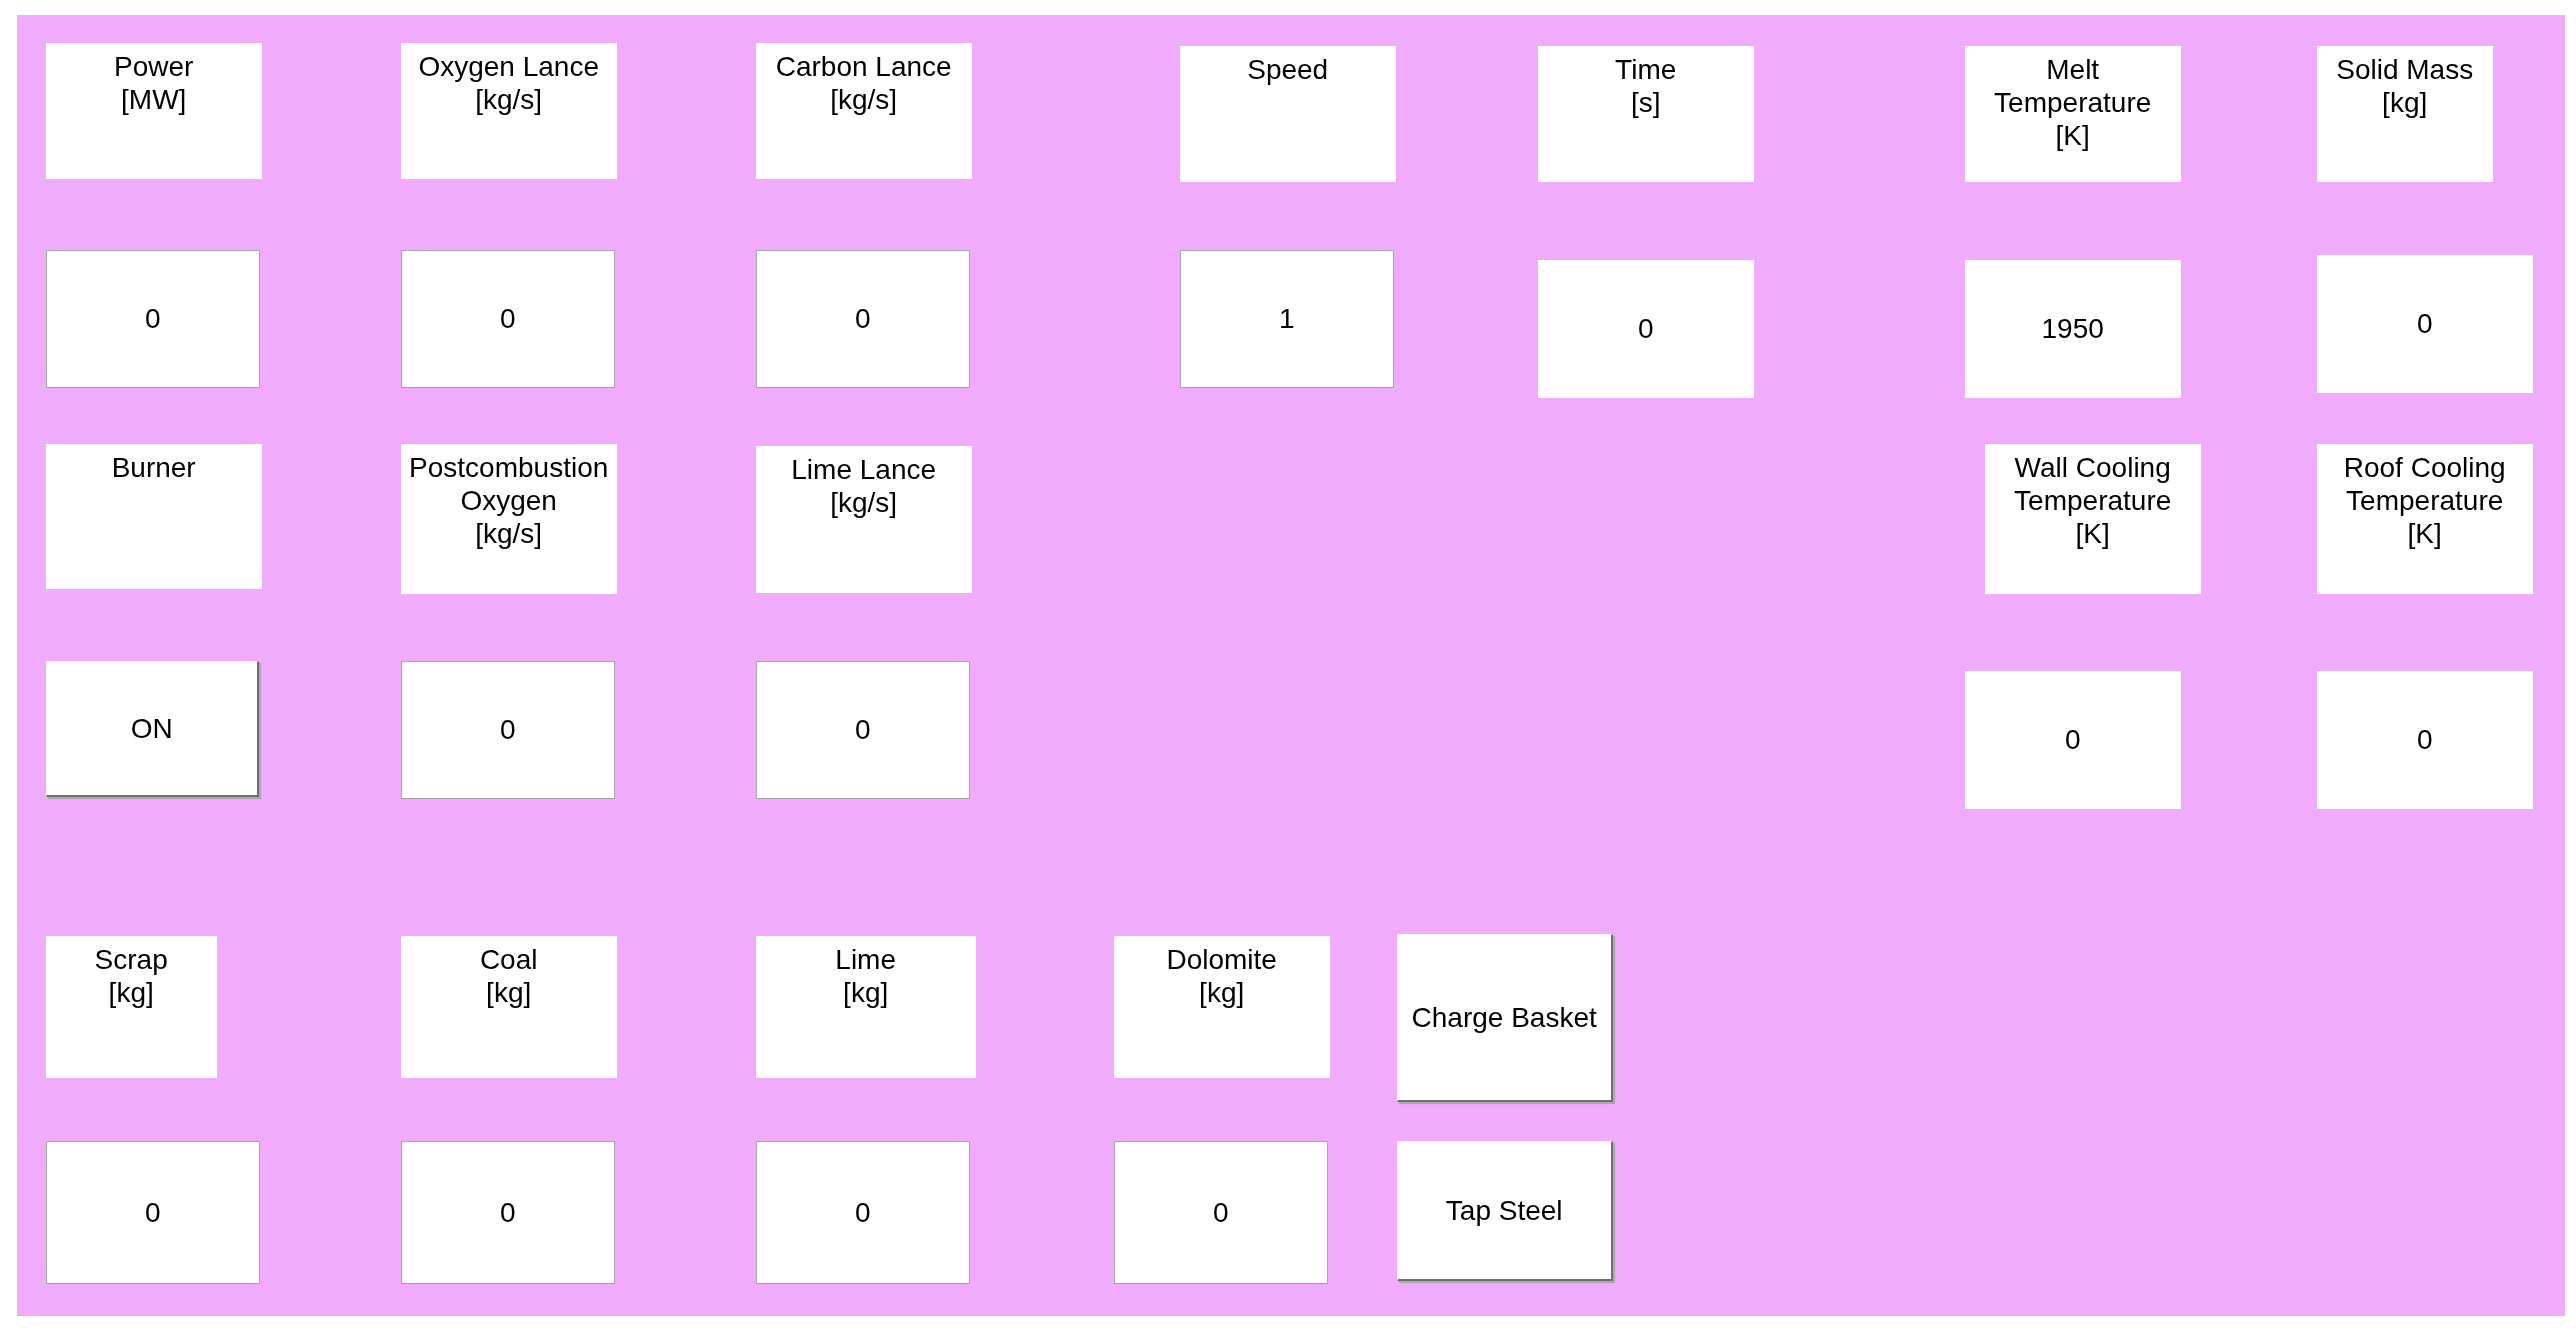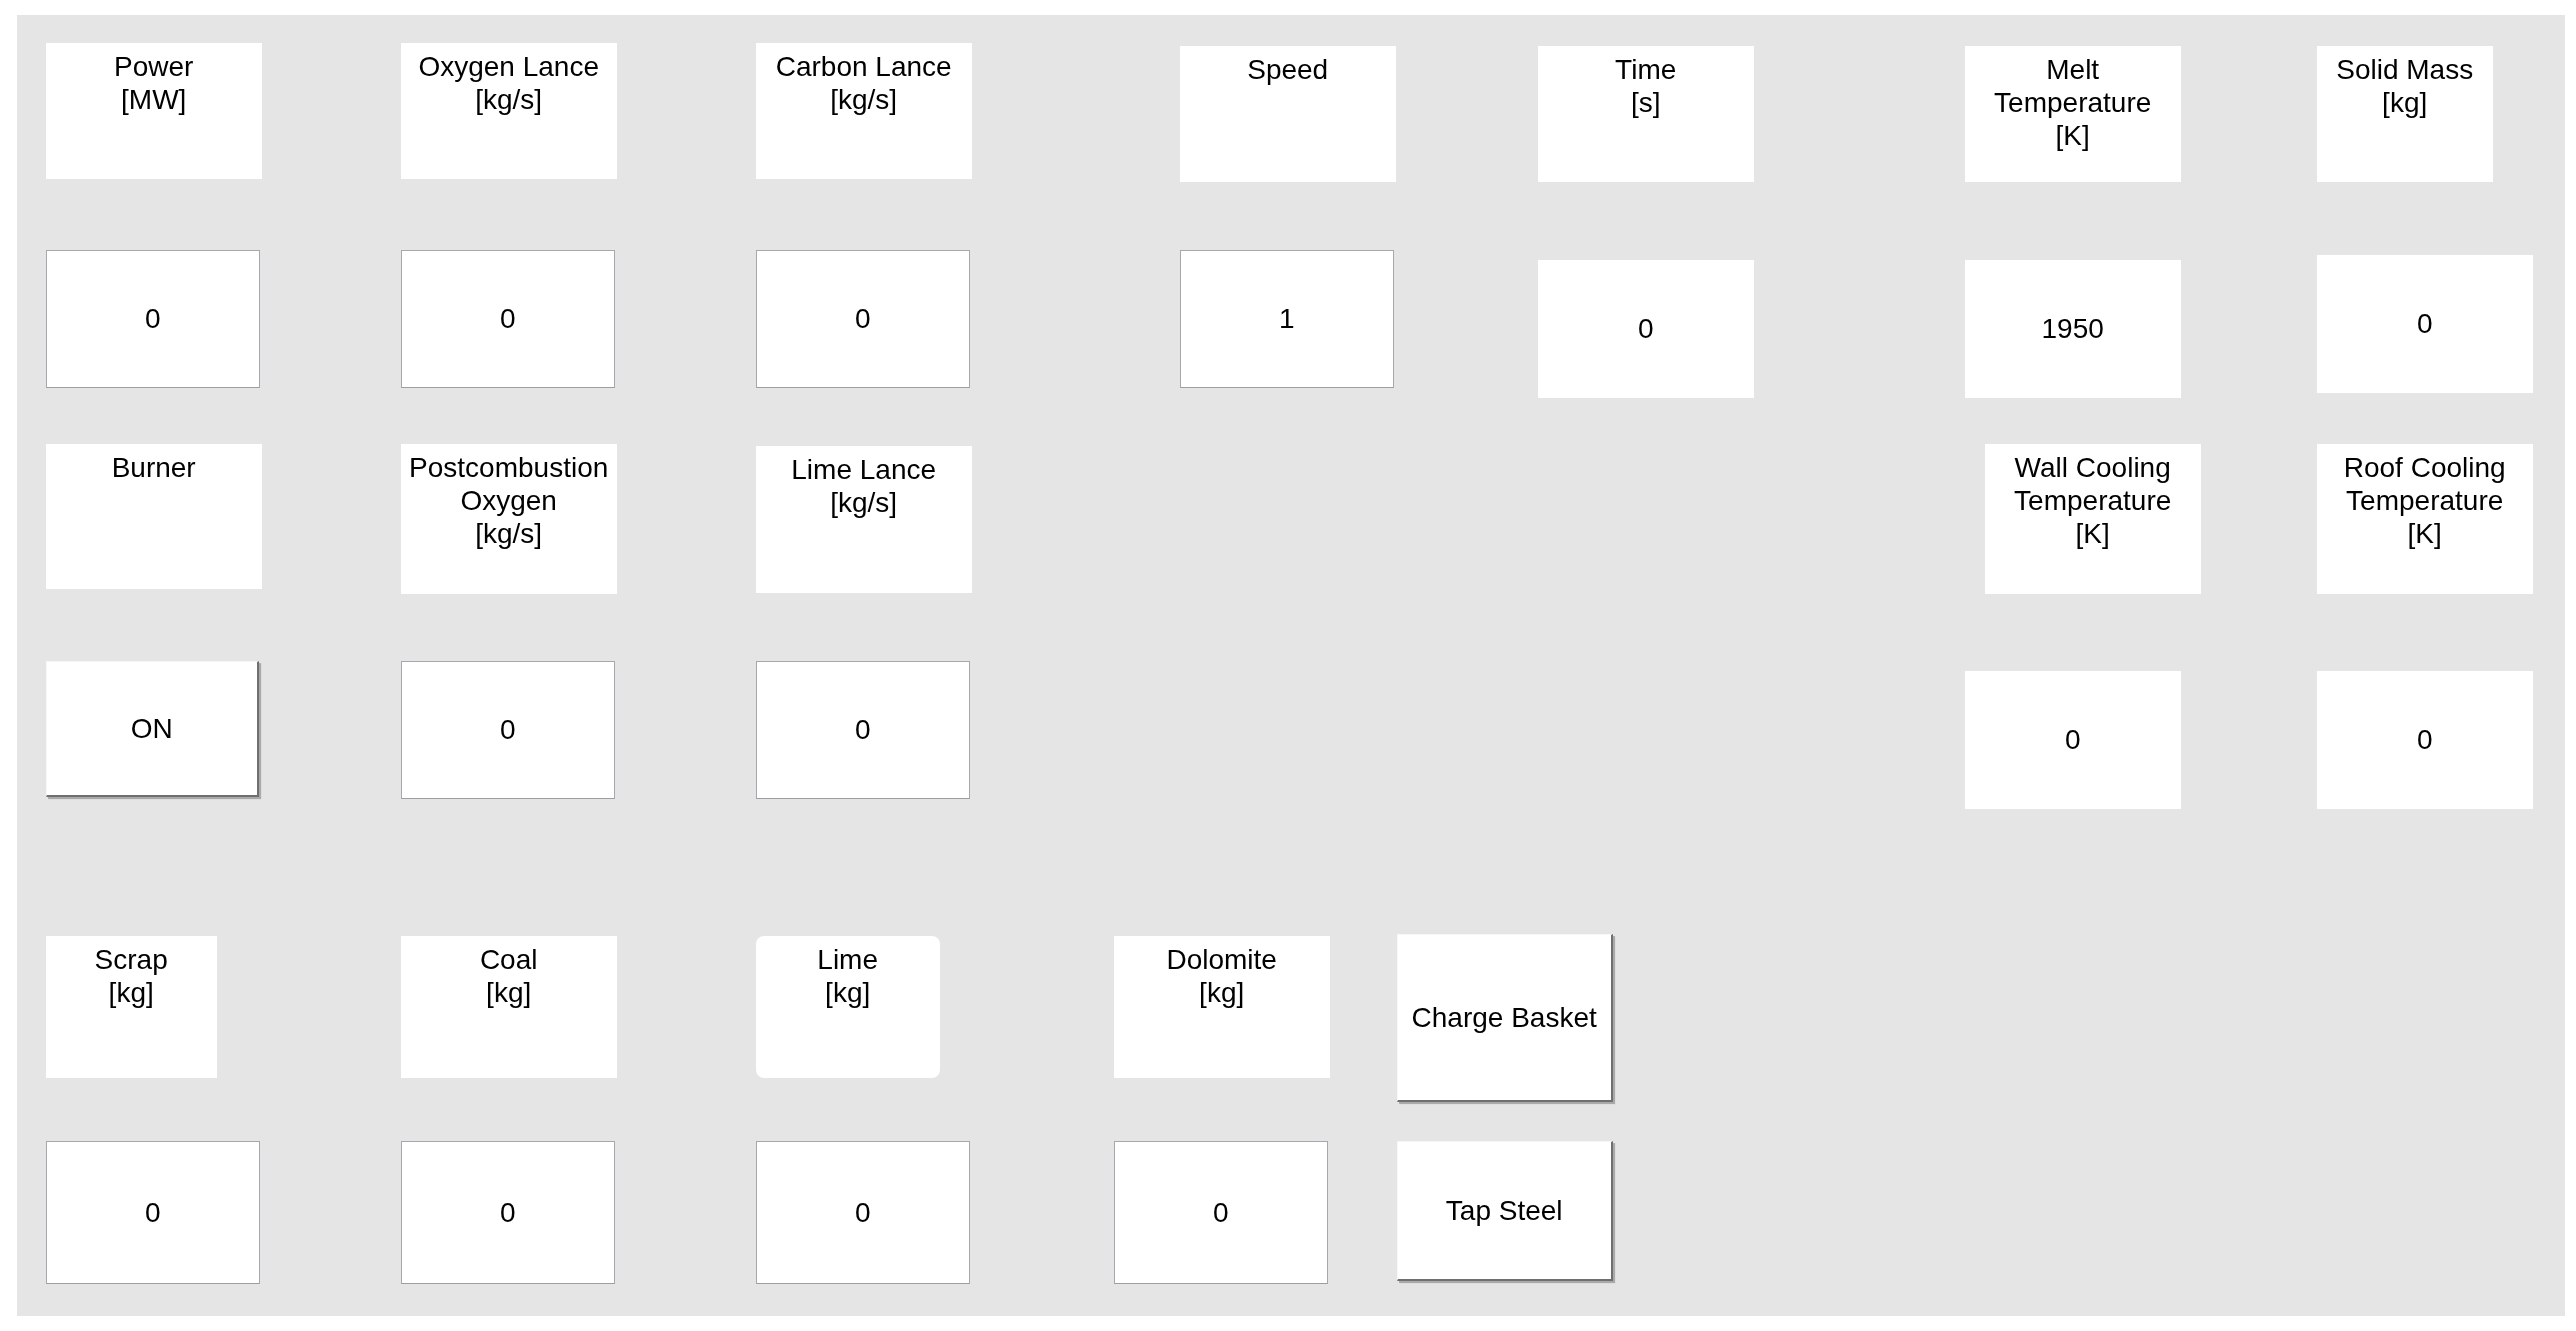--- a/index.html
+++ b/index.html
@@ -17,21 +17,21 @@
     height: 1331px;
     background: #ffffff;
     overflow: hidden;
   }
   .panel {
     position: absolute;
     left: 16.7px;
     top: 14.6px;
     width: 2548px;
     height: 1301px;
-    background: #e5e5e5;
+    background: #f0abfc;
   }
   .box {
     position: absolute;
     background: #ffffff;
     font-size: 28px;
     line-height: 33px;
     text-align: center;
     box-sizing: border-box;
   }
   
@@ -111,21 +111,21 @@
     <div class="box btn" style="left:29px;   top:646px; width:213px; height:136px;">ON</div>
     <div class="box edit" style="left:384px;  top:646px; width:214px; height:138px;">0</div>
     <div class="box edit" style="left:739px; top:646px; width:214px; height:138px;">0</div>
     <div class="box disp" style="left:1948px; top:656px; width:216px; height:138px;">0</div>
     <div class="box disp" style="left:2300px; top:656px; width:216px; height:138px;">0</div>
 
     <div class="box lbl" style="left:29px;   top:921px; width:171px; height:142px;">Scrap
 [kg]</div>
     <div class="box lbl" style="left:384px;  top:921px; width:216px; height:142px;">Coal
 [kg]</div>
-    <div class="box lbl" style="left:739px; top:921px; width:184px; height:142px;border-radius:8px;">Lime
+    <div class="box lbl" style="left:739px; top:921px; width:220px; height:142px;">Lime
 [kg]</div>
     <div class="box lbl" style="left:1097px; top:921px; width:216px; height:142px;">Dolomite
 [kg]</div>
 
     <div class="box edit" style="left:29px;   top:1126px; width:214px; height:143px;">0</div>
     <div class="box edit" style="left:384px;  top:1126px; width:214px; height:143px;">0</div>
     <div class="box edit" style="left:739px; top:1126px; width:214px; height:143px;">0</div>
     <div class="box edit" style="left:1097px; top:1126px; width:214px; height:143px;">0</div>
 
     <div class="box btn" style="left:1380px; top:919px; width:216px; height:168px;">Charge Basket</div>

